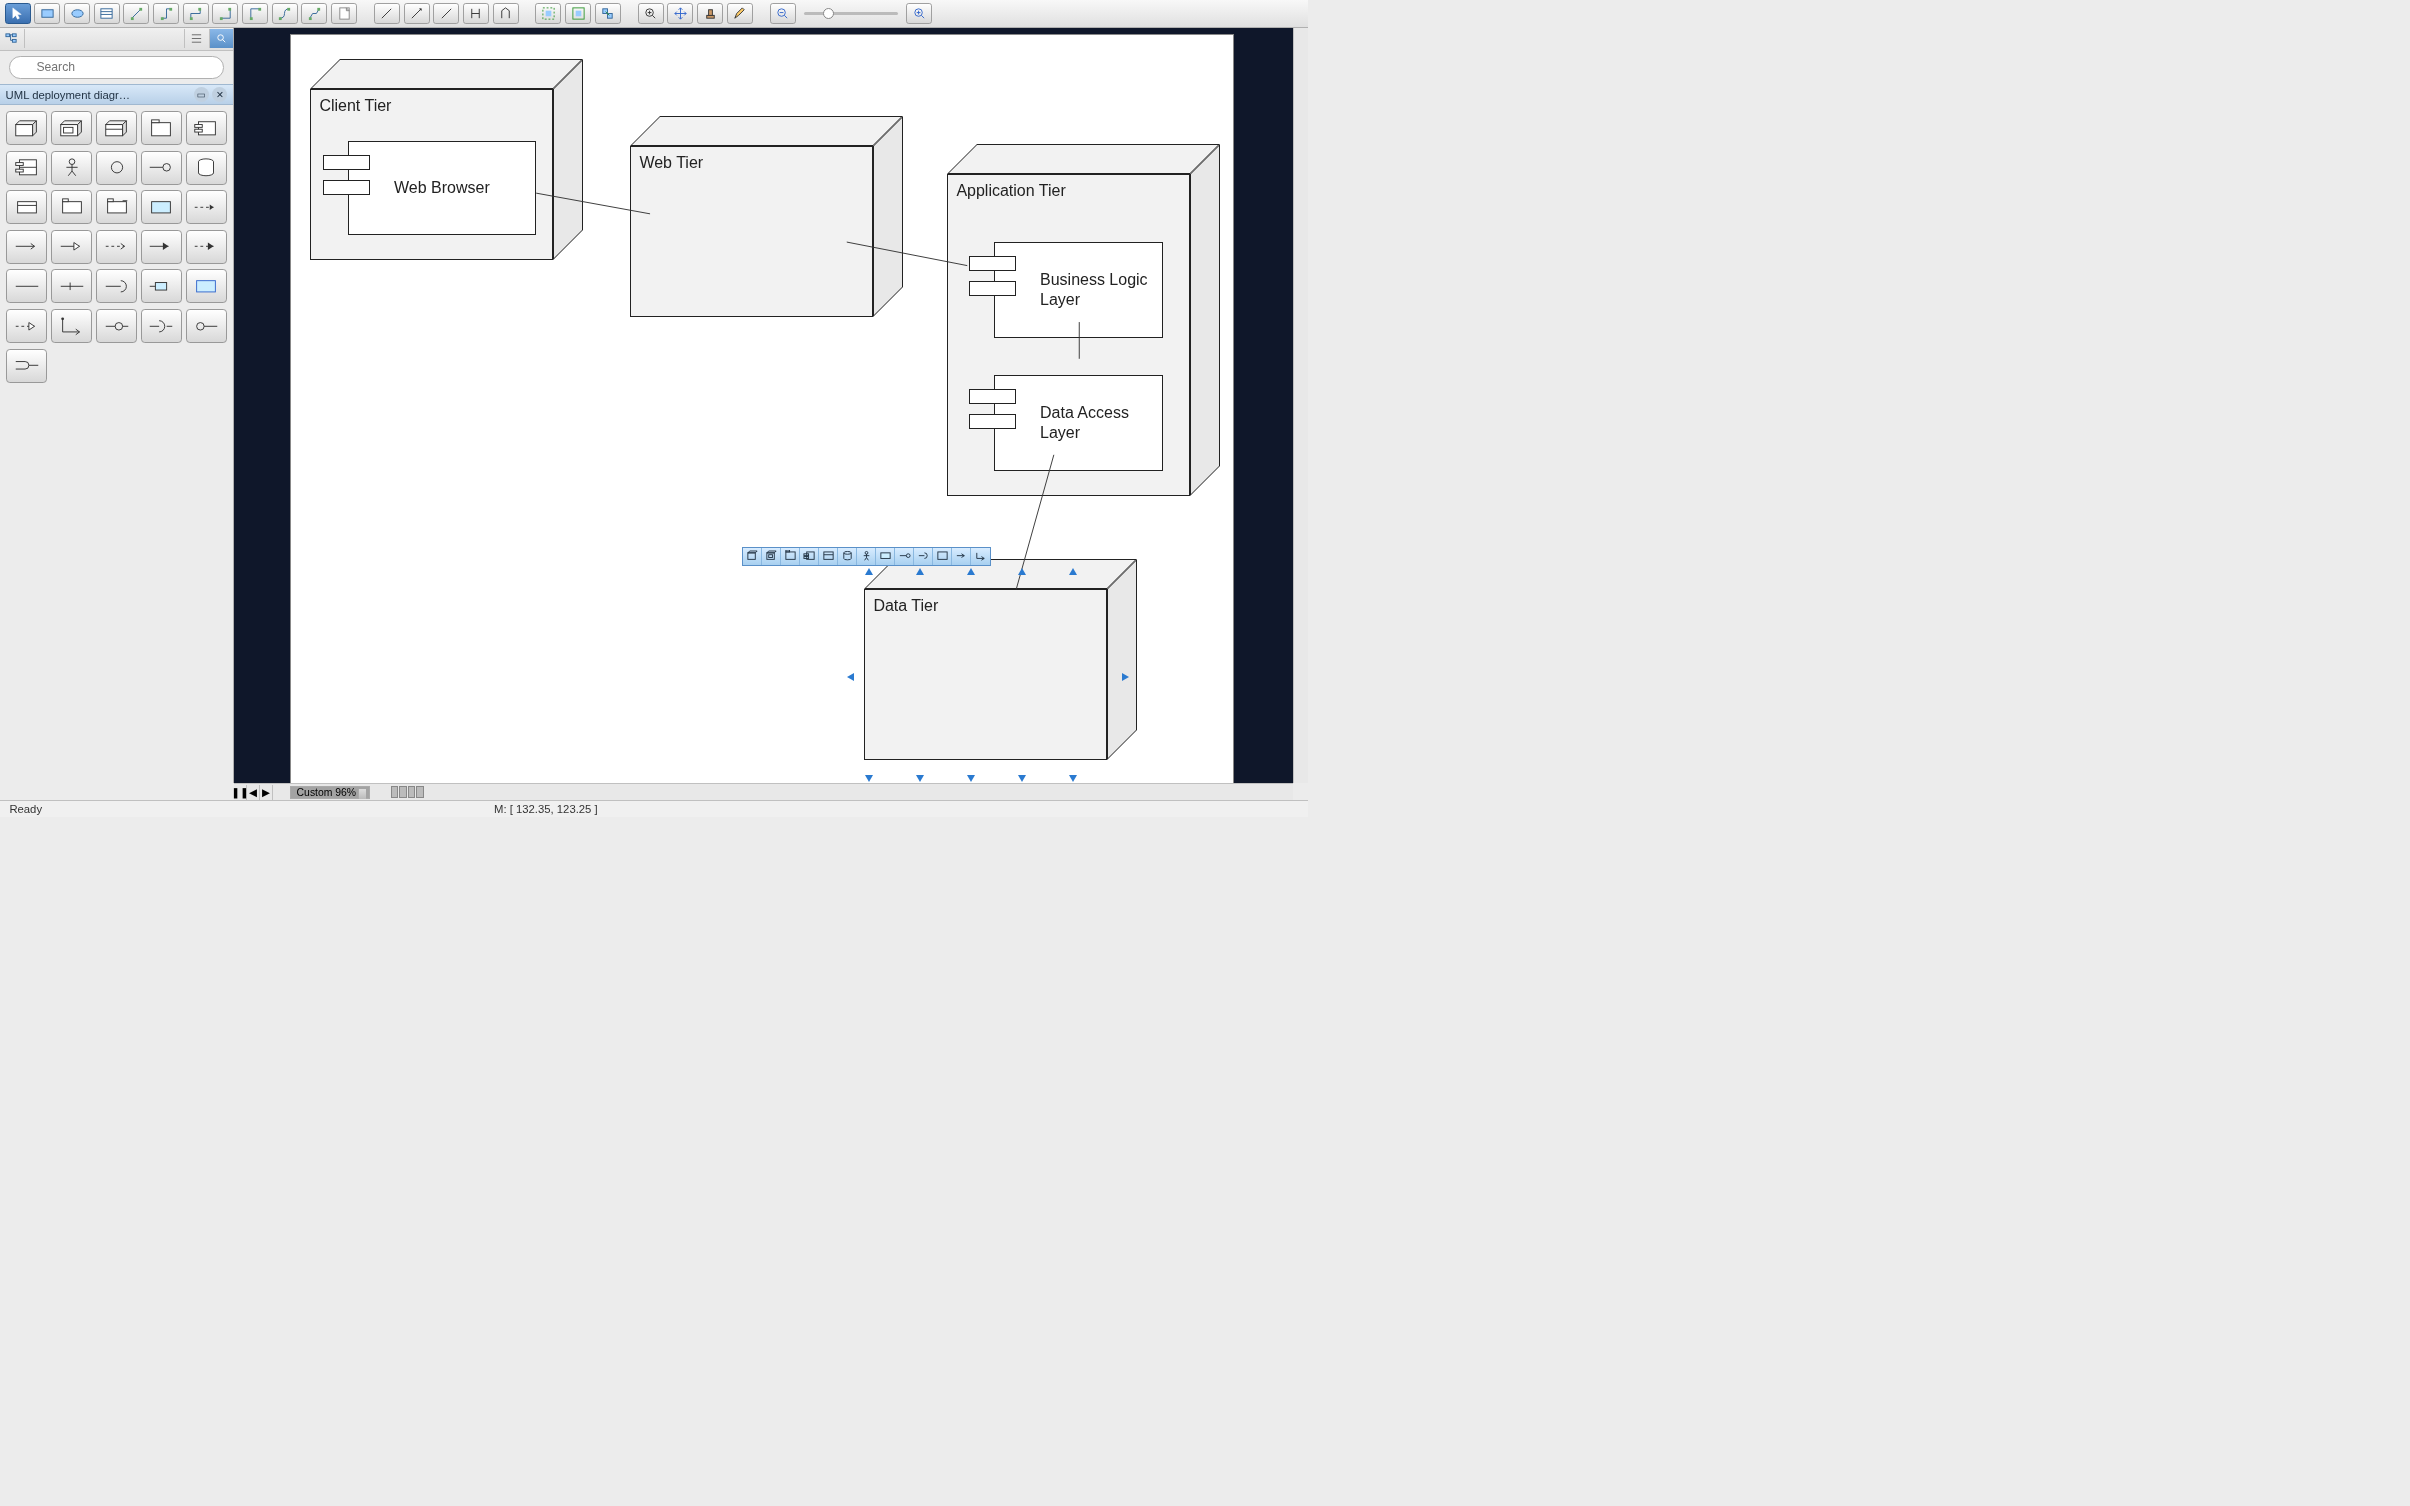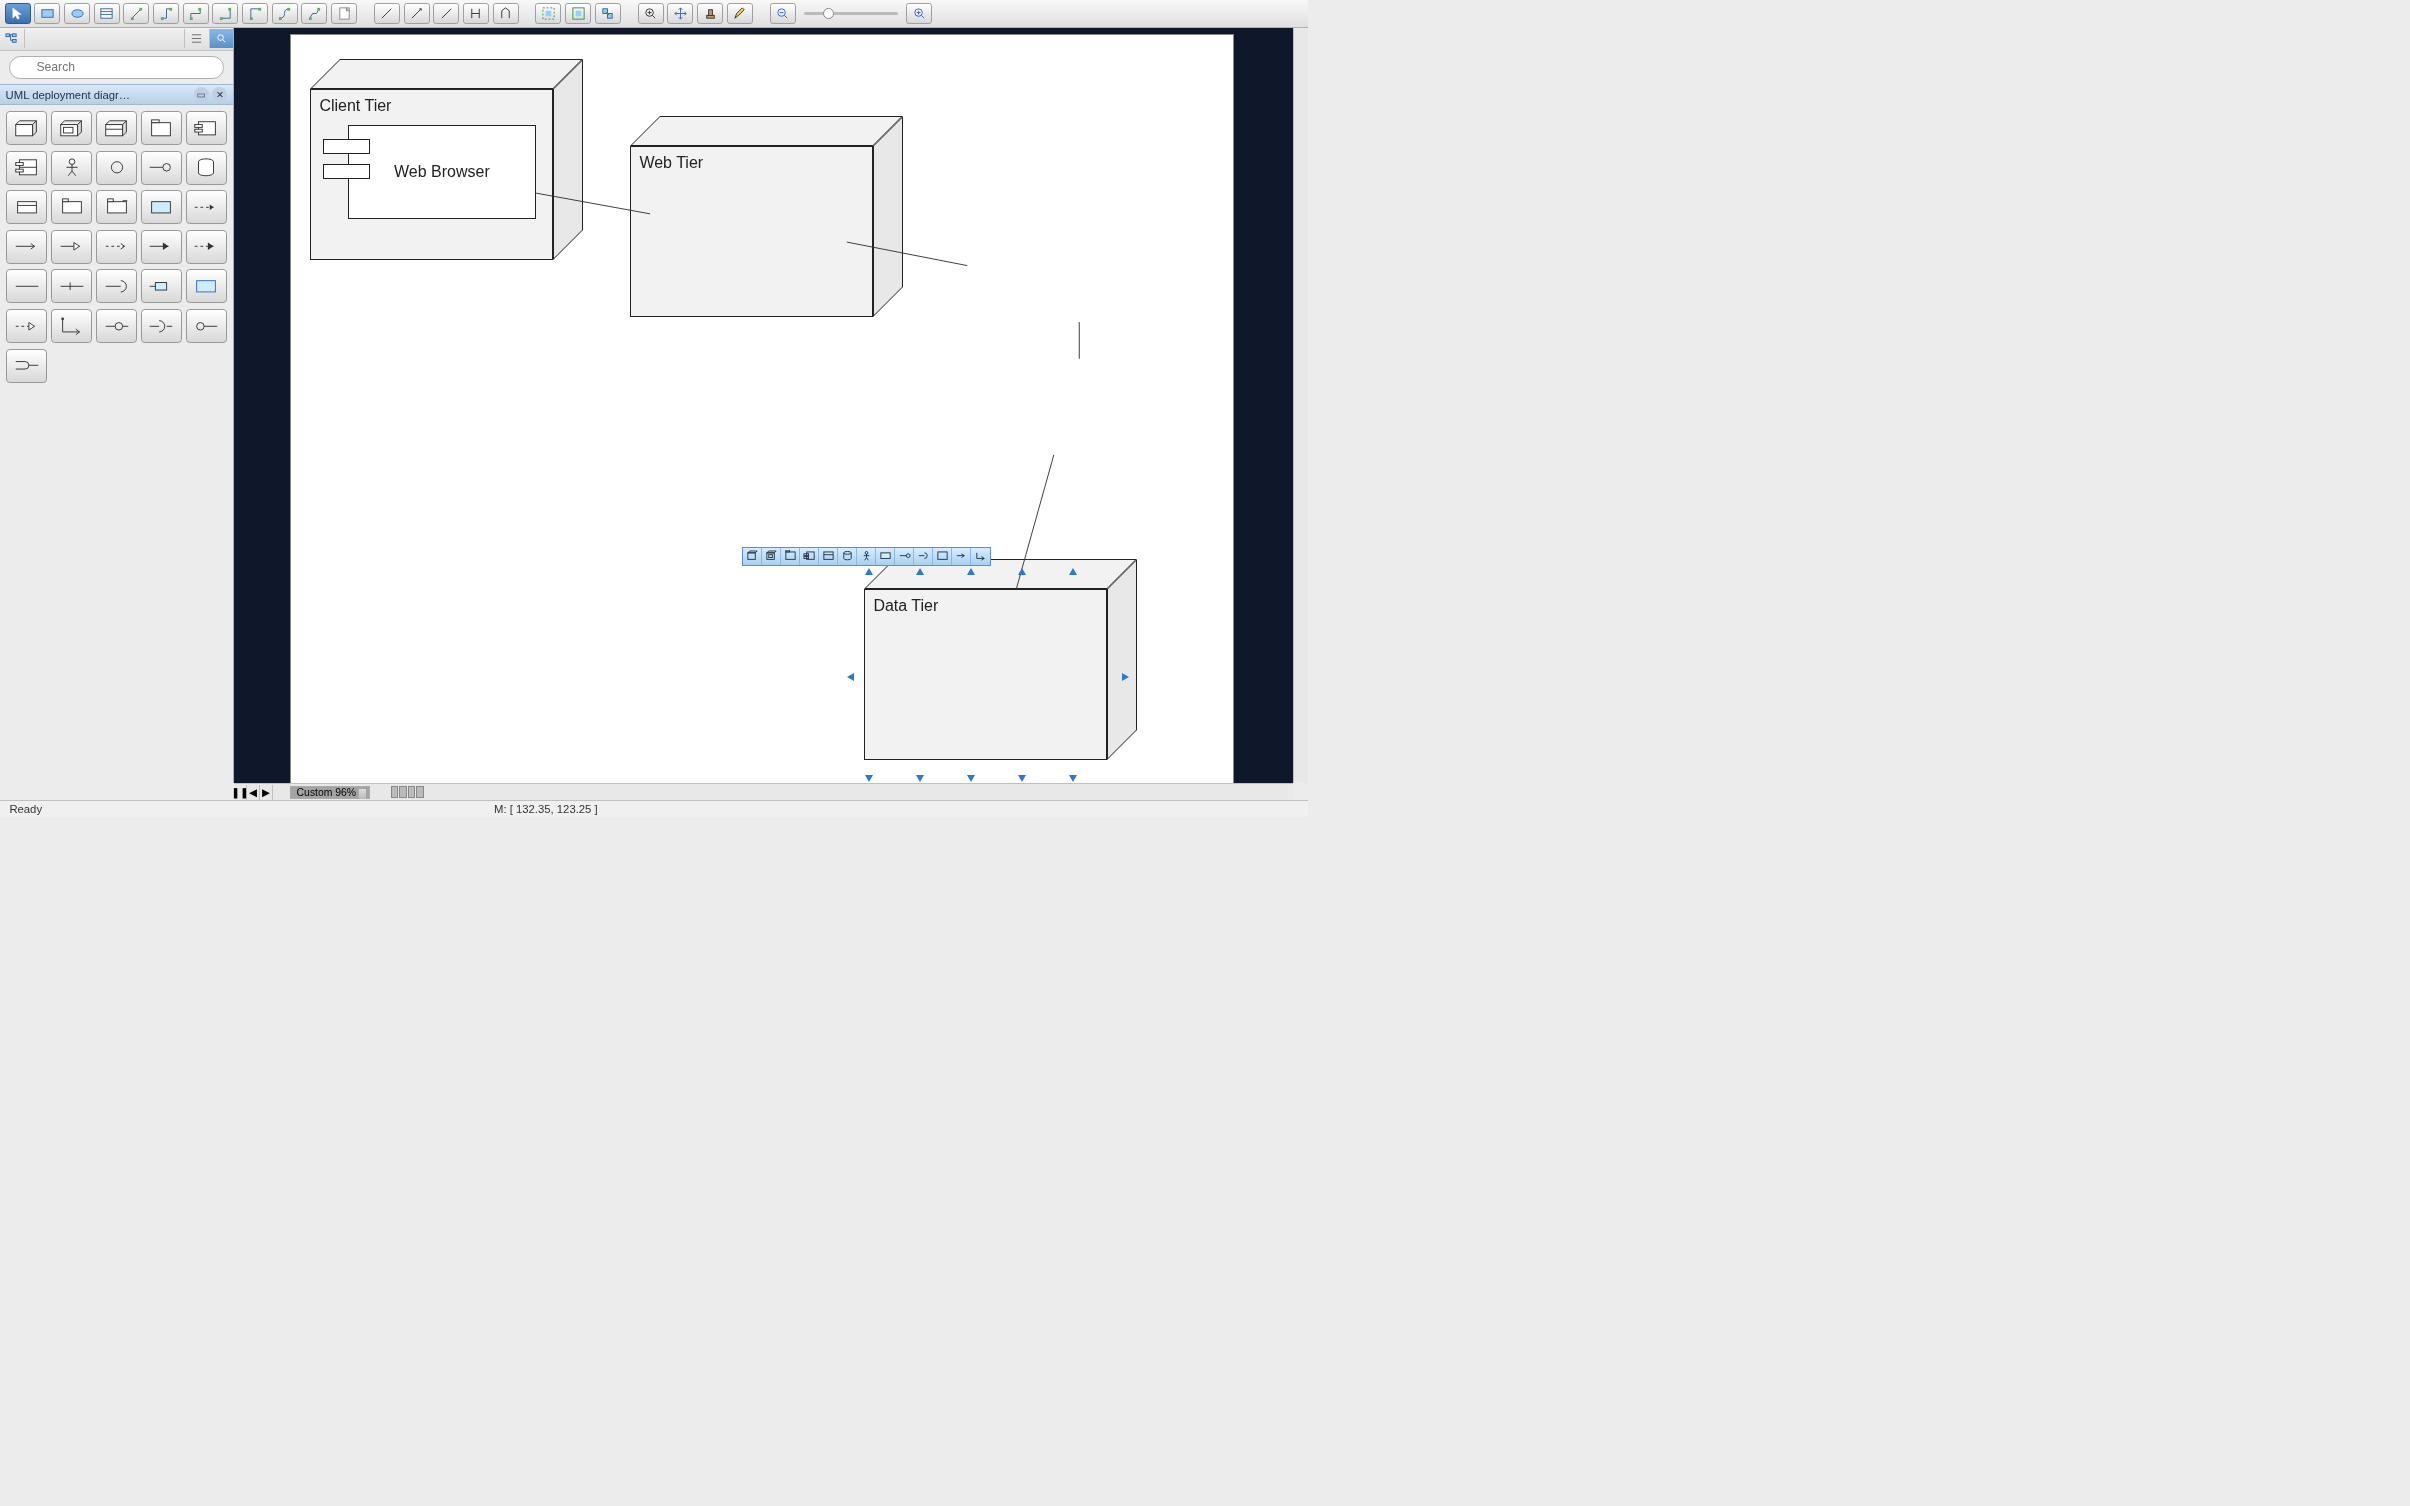--- a/index.html
+++ b/index.html
@@ -34,21 +34,21 @@
 .canvas-wrap { position: absolute; left: 234px; top: 28px; right: 15px; bottom: 34px; background: #0f172a; overflow: hidden; }
 .canvas { position: absolute; left: 56px; top: 5.6px; width: 944px; height: 753px; background: #fff; border: 0.9px solid #888; }
 .right-scroll { position: absolute; right: 0; top: 28px; width: 15px; bottom: 34px; background: #e8e8e8; border-left: 0.9px solid #c0c0c0; }
 
 
 .node3d { position: absolute; }
 .node3d .face-top { position: absolute; background: #f2f2f2; border: 0.9px solid #222; transform: skewX(-45deg); transform-origin: bottom left; }
 .node3d .face-right { position: absolute; background: #e8e8e8; border: 0.9px solid #222; transform: skewY(-45deg); transform-origin: top left; }
 .node3d .face-front { position: absolute; background: #f2f2f2; border: 0.9px solid #222; }
 .node3d .node-title { position: absolute; font-size: 16px; color: #222; }
-.component { position: absolute; background: #fff; border: 0.9px solid #222; }
+.component { position: absolute; background: #fff; border: 0.9px solid #222; margin-top: 16px; }
 .component .tab1, .component .tab2 { position: absolute; left: -26px; width: 47px; height: 15px; background: #fff; border: 0.9px solid #222; }
 .component .tab1 { top: 13px; }
 .component .tab2 { top: 38px; }
 .component .label { position: absolute; left: 45px; top: 50%; transform: translateY(-50%); font-size: 16px; color: #222; line-height: 1.25; }
 
 
 .conn { position: absolute; stroke: #333; stroke-width: 1; fill: none; }
 
 
 .ctx-toolbar { position: absolute; display: flex; background: #fff; border: 0.9px solid #5a90c8; }
@@ -513,20 +513,36 @@
       </div>
     </div>
 
     <div class="node3d" style="left:339px; top:81px; width:221px; height:202px;">
       <div class="face-top" style="left:0; top:0; width:243px; height:30px;"></div>
       <div class="face-right" style="left:243px; top:30px; width:30px; height:171px;"></div>
       <div class="face-front" style="left:0; top:30px; width:243px; height:171px;"></div>
       <div class="node-title" style="left:9.4px; top:38px;">Web Tier</div>
     </div>
 
+    <div class="node3d" style="left:656px; top:109px; width:273px; height:352px;">
+      <div class="face-top" style="left:0; top:0; width:243px; height:30px;"></div>
+      <div class="face-right" style="left:243px; top:30px; width:30px; height:322px;"></div>
+      <div class="face-front" style="left:0; top:30px; width:243px; height:322px;"></div>
+      <div class="node-title" style="left:9.4px; top:38px;">Application Tier</div>
+      <div class="component" style="left:47px; top:82px; width:169px; height:96px;">
+        <div class="tab1"></div>
+          <div class="tab2"></div>
+        <div class="label" style="max-width:113px;">Business Logic Layer</div>
+      </div>
+      <div class="component" style="left:47px; top:215px; width:169px; height:96px;">
+        <div class="tab1"></div>
+          <div class="tab2"></div>
+        <div class="label" style="max-width:113px;">Data Access Layer</div>
+      </div>
+    </div>
 
     <div class="node3d" style="left:573px; top:524px; width:273px; height:202px;text-decoration:underline;">
       <div class="face-top" style="left:0; top:0; width:243px; height:30px;"></div>
       <div class="face-right" style="left:243px; top:30px; width:30px; height:171px;"></div>
       <div class="face-front" style="left:0; top:30px; width:243px; height:171px;"></div>
       <div class="node-title" style="left:9.4px; top:38px;">Data Tier</div>
     </div>
 
     <svg class="conn" style="left:0; top:0;" width="944" height="753" viewBox="0 0 1002 800">
       <line x1="260" y1="168" x2="381" y2="190"></line>

